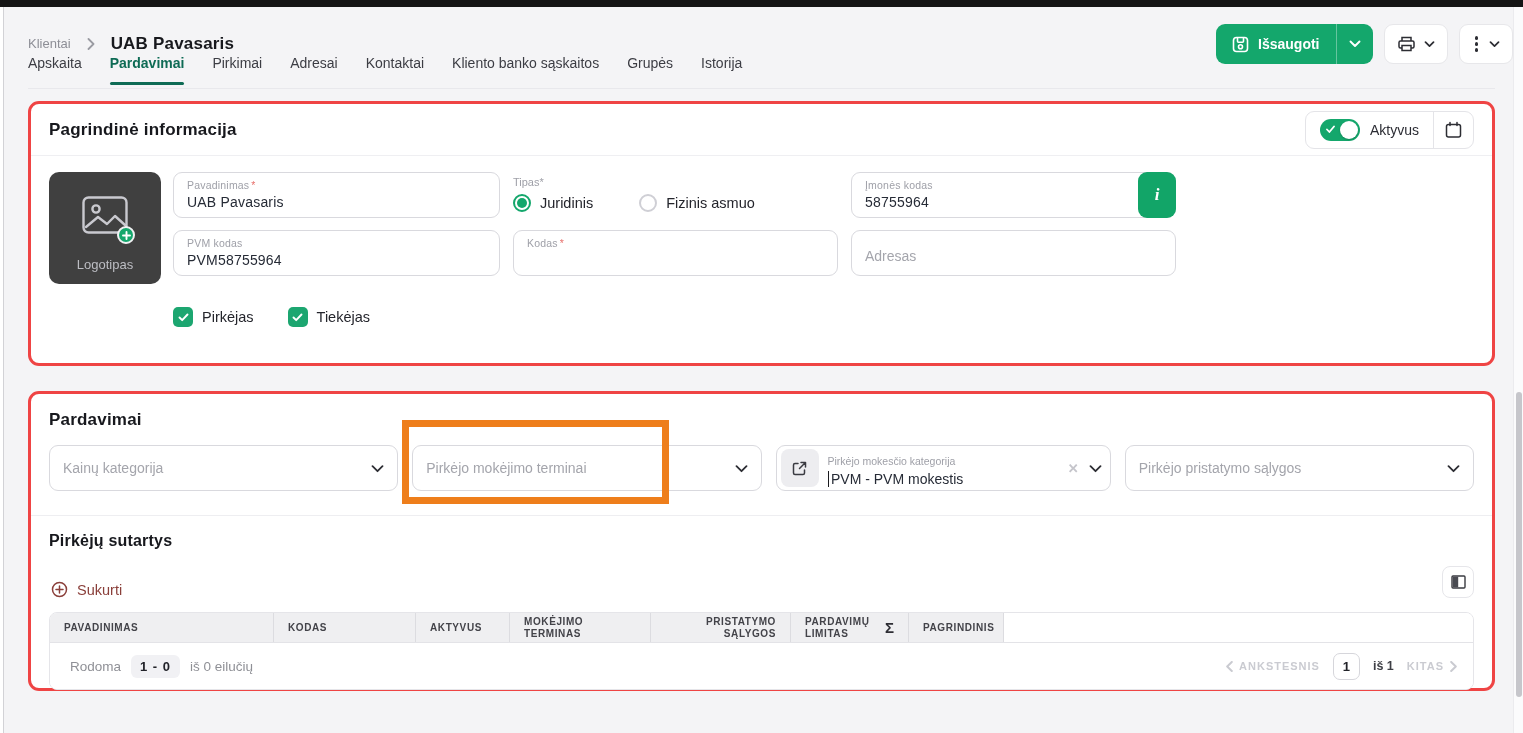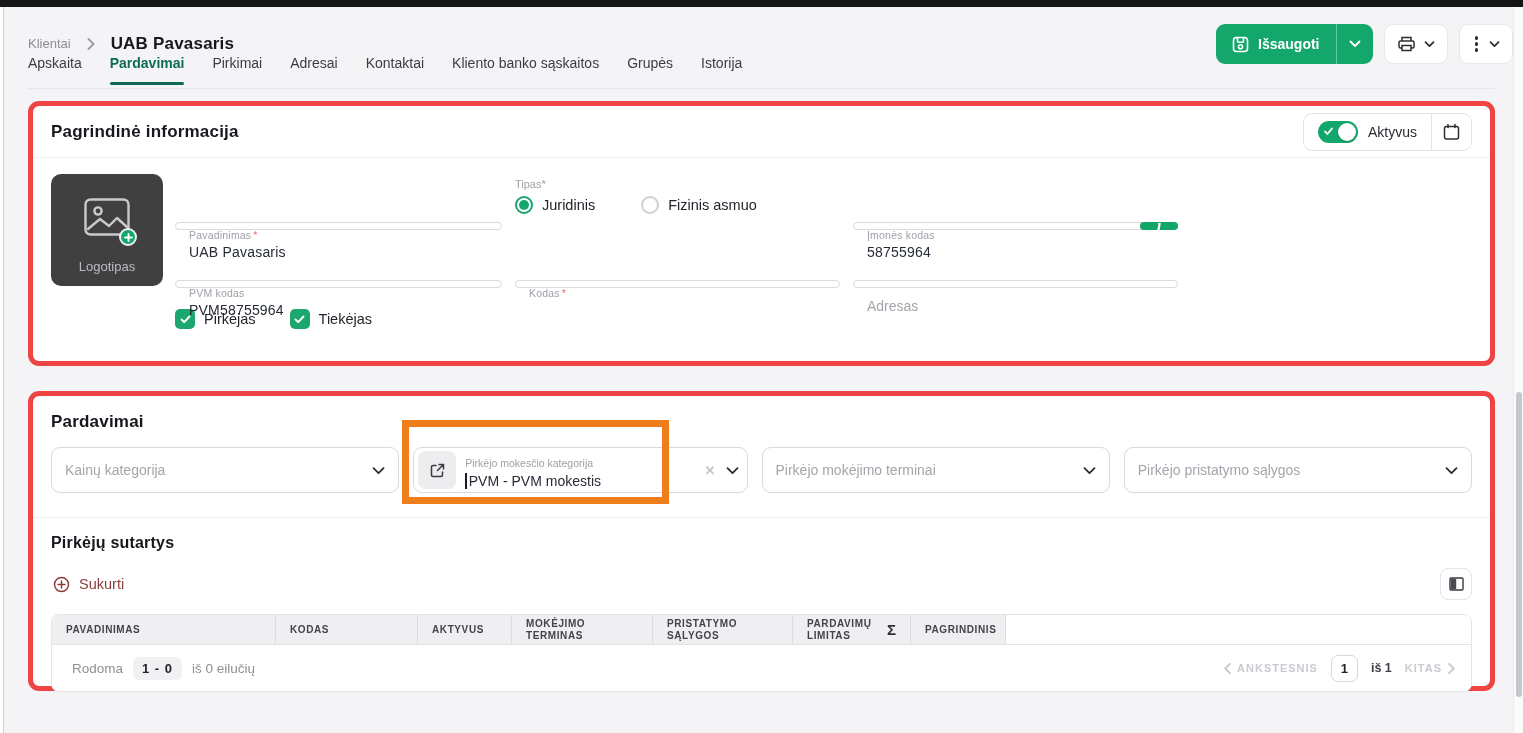--- a/index.html
+++ b/index.html
@@ -31,41 +31,41 @@
 
   .header-actions { position:absolute; top:17px; right:10px; display:flex; gap:11px; z-index:20; }
   .btn-save { display:flex; align-items:stretch; background:#14a76c; border-radius:9px; color:#fff; height:40px; overflow:hidden; cursor:pointer; }
   .btn-save .main { display:flex; align-items:center; gap:9px; padding:0 16px; font-size:14px; font-weight:700; }
   .btn-save .split { display:flex; align-items:center; padding:0 12px; border-left:1px solid rgba(255,255,255,.35); }
   .btn-white { display:flex; align-items:center; gap:8px; background:#fff; border:1px solid #e7e7ea; border-radius:9px; height:40px; padding:0 12px; cursor:pointer; }
   .kebab { display:flex; flex-direction:column; gap:2.5px; padding:0 3px; }
   .kebab i { width:3.5px; height:3.5px; border-radius:50%; background:#2c2d33; }
 
   
-  .card { background:#fff; border:5px solid #ef4444; border-radius:11px; }
+  .card { background:#fff; border:3px solid #ef4444; border-radius:11px; }
   .card1 { margin-top:12px; height:265px; }
   .card-head { display:flex; align-items:center; justify-content:space-between; padding:10px 18px; height:52px; border-bottom:1px solid #efeff2; }
   .card-title { font-size:17px; font-weight:700; color:#17181d; letter-spacing:.2px; }
 
   .toggle-box { display:flex; align-items:stretch; border:1px solid #e4e4e8; border-radius:9px; height:38px; background:#fff; }
   .toggle-cell { display:flex; align-items:center; gap:10px; padding:0 14px; cursor:pointer; }
   .toggle-pill { width:40px; height:22px; border-radius:11px; background:#14a76c; position:relative; }
   .toggle-pill svg { position:absolute; left:6px; top:6px; }
   .toggle-pill .knob { position:absolute; right:2px; top:2px; width:18px; height:18px; border-radius:50%; background:#fff; box-shadow:0 1px 2px rgba(0,0,0,.2); }
   .toggle-label { font-size:14px; color:#2c2d34; }
   .cal-cell { display:flex; align-items:center; justify-content:center; width:40px; border-left:1px solid #e4e4e8; cursor:pointer; }
 
   .form-area { display:flex; padding:16px 18px; gap:12px; }
   .logo-box { width:112px; height:112px; background:#404040; border-radius:10px; position:relative; display:flex; align-items:center; justify-content:center; cursor:pointer; flex:none; }
   .logo-box .imgic { margin-top:-22px; position:relative; }
   .logo-box .plus-badge { position:absolute; right:-7px; bottom:-6px; width:18px; height:18px; border-radius:50%; background:#14a76c; border:2px solid #f1f1f3; display:flex; align-items:center; justify-content:center; }
   .logo-label { position:absolute; bottom:12px; left:0; right:0; text-align:center; font-size:13px; color:#bcbdc3; }
 
   .fields-grid { display:grid; grid-template-columns:327px 325px 325px; grid-auto-rows:46px; column-gap:13px; row-gap:12px; }
-  .field { position:relative; border:1px solid #d9d9de; border-radius:9px; background:#fff; padding:6px 13px 0;margin-top:48px; }
+  .field { position:relative; border:1px solid #d9d9de; border-radius:9px; background:#fff; padding:6px 13px 0; }
   .field .flabel { font-size:10.5px; color:#9fa0a8; letter-spacing:.2px; white-space:nowrap; }
   .field .freq { color:#e8736f; margin-left:2px; }
   .field .fvalue { font-size:14px; color:#262b36; margin-top:3px; letter-spacing:.2px; white-space:nowrap; }
   .field .fplaceholder { font-size:14px; color:#a4a5ac; margin-top:11px; }
   .field .chev { position:absolute; right:13px; top:50%; transform:translateY(-50%); }
   .info-btn { position:absolute; top:-1px; right:-1px; bottom:-1px; width:38px; background:#12a568; border-radius:9px; display:flex; align-items:center; justify-content:center; cursor:pointer; }
   .info-btn span { color:#fff; font-family:"Liberation Serif", serif; font-weight:700; font-style:italic; font-size:17px; }
 
   .radio-wrap { padding-top:4px; }
   .radio-wrap .flabel { font-size:11px; color:#9fa0a8; }
@@ -90,28 +90,28 @@
   .ext-btn { width:38px; height:38px; background:#ededf0; border-radius:8px; display:flex; align-items:center; justify-content:center; margin-right:9px; cursor:pointer; flex:none; }
   .sel-stack { padding-top:1px; min-width:0; }
   .sel-stack .flabel { font-size:10.5px; color:#9fa0a8; }
   .sel-stack .sval { font-size:14px; color:#262b36; margin-top:2px; display:flex; align-items:center; }
   .caret-bar { width:1.5px; height:16px; background:#1b1b1f; margin-right:2px; }
   .sel-icons { margin-left:auto; display:flex; align-items:center; gap:10px; }
   .x-clear { font-size:13px; font-weight:700; color:#c5c5cb; cursor:pointer; }
 
   .hdiv { height:1px; background:#eeeef1; margin-top:24px; }
 
-  .create-row { display:flex; align-items:center; justify-content:space-between; padding:14px 18px 12px; }
+  .create-row { display:flex; align-items:flex-end; justify-content:space-between; padding:14px 18px 12px; }
   .create-link { display:flex; align-items:center; gap:9px; font-size:14.5px; color:#8a3f3a; cursor:pointer; margin-left:2px; }
   .cols-btn { width:32px; height:32px; border:1px solid #e6e6ea; border-radius:8px; background:#fff; display:flex; align-items:center; justify-content:center; cursor:pointer; }
 
   .table-box { margin:2px 18px 0; border:1px solid #e5e5e9; border-radius:8px; overflow:hidden; background:#fff; }
   .thead { display:flex; height:30px; border-bottom:1px solid #e3e3e7; }
   .th { background:#efeff1; border-right:1px solid #dcdce0; display:flex; align-items:center; padding:0 14px; font-size:10px; font-weight:700; letter-spacing:.6px; color:#434349; text-transform:uppercase; line-height:1.15; }
-  .th.w1{width:224px;} .th.w2{width:142px;} .th.w3{width:94px;} .th.w4{width:141px;} .th.w5{width:140px;} .th.w6{width:118px; justify-content:space-between;} .th.w7{width:95px; border-right:1px solid #dcdce0;}
+  .th.w1{width:224px;} .th.w2{width:142px;} .th.w3{width:94px;} .th.w4{width:141px;} .th.w5{width:140px;text-align:right;} .th.w6{width:118px; justify-content:space-between;} .th.w7{width:95px; border-right:1px solid #dcdce0;}
   .th .sigma { font-size:15px; font-weight:700; color:#2e2e34; letter-spacing:0; }
   .th-fill { flex:1; background:#fff; }
   .tfoot { display:flex; align-items:center; justify-content:space-between; height:46px; padding:0 16px 0 20px; background:#fff; }
   .showing { display:flex; align-items:center; gap:10px; font-size:13.5px; color:#8f9096; }
   .range-chip { background:#f1f1f4; border-radius:6px; padding:4px 9px; font-size:13px; font-weight:700; color:#222329; letter-spacing:1px; }
   .pager { display:flex; align-items:center; gap:13px; }
   .pg-nav { display:flex; align-items:flex-end; gap:6px; font-size:11px; font-weight:700; letter-spacing:1px; color:#cacbd1; text-transform:uppercase; cursor:default; }
   .pg-box { width:27px; height:27px; border:1px solid #d6d6db; border-radius:7px; display:flex; align-items:center; justify-content:center; font-size:13px; font-weight:700; color:#222329; cursor:pointer; }
   .pg-of { font-size:12.5px; font-weight:700; color:#3e3f45; }
 
@@ -288,20 +288,27 @@
       </div>
     </div>
   </div>
 
   <div class="card card2">
     <div class="sect-title">Pardavimai</div>
 
     <div class="selects-row">
       <div class="select">
         <span class="sph">Kainų kategorija</span>
+        <span class="chev"><svg width="13" height="8" viewBox="0 0 13 8">
+              <path d="M1.5 1.2 L6.5 6.2 L11.5 1.2" fill="none" stroke="#2c2d33" stroke-width="1.8" stroke-linecap="round" stroke-linejoin="round"></path>
+            </svg></span>
+      </div>
+
+      <div class="select">
+        <span class="sph">Pirkėjo mokėjimo terminai</span>
         <span class="chev"><svg width="13" height="8" viewBox="0 0 13 8">
               <path d="M1.5 1.2 L6.5 6.2 L11.5 1.2" fill="none" stroke="#2c2d33" stroke-width="1.8" stroke-linecap="round" stroke-linejoin="round"></path>
             </svg></span>
       </div>
 
       <div class="select filled">
         <span class="ext-btn">
           <svg width="17" height="17" viewBox="0 0 17 17">
               <path d="M7 3.5 H4 a1.5 1.5 0 0 0 -1.5 1.5 v8 a1.5 1.5 0 0 0 1.5 1.5 h8 a1.5 1.5 0 0 0 1.5 -1.5 V10" fill="none" stroke="#3a3b41" stroke-width="1.5" stroke-linecap="round"></path>
               <path d="M10 2.5 h4.5 v4.5 M14.2 2.8 L8.5 8.5" fill="none" stroke="#3a3b41" stroke-width="1.5" stroke-linecap="round" stroke-linejoin="round"></path>
@@ -316,27 +323,20 @@
         </span>
         <span class="sel-icons">
           <span class="x-clear">✕</span>
           <span><svg width="13" height="8" viewBox="0 0 13 8">
                 <path d="M1.5 1.2 L6.5 6.2 L11.5 1.2" fill="none" stroke="#2c2d33" stroke-width="1.8" stroke-linecap="round" stroke-linejoin="round"></path>
               </svg></span>
         </span>
       </div>
 
       <div class="select">
-        <span class="sph">Pirkėjo mokėjimo terminai</span>
-        <span class="chev"><svg width="13" height="8" viewBox="0 0 13 8">
-              <path d="M1.5 1.2 L6.5 6.2 L11.5 1.2" fill="none" stroke="#2c2d33" stroke-width="1.8" stroke-linecap="round" stroke-linejoin="round"></path>
-            </svg></span>
-      </div>
-
-      <div class="select">
         <span class="sph">Pirkėjo pristatymo sąlygos</span>
         <span class="chev"><svg width="13" height="8" viewBox="0 0 13 8">
               <path d="M1.5 1.2 L6.5 6.2 L11.5 1.2" fill="none" stroke="#2c2d33" stroke-width="1.8" stroke-linecap="round" stroke-linejoin="round"></path>
             </svg></span>
       </div>
     </div>
 
     <div class="hdiv"></div>
 
     <div class="sect-title" style="padding-bottom:2px; font-size:16px;">Pirkėjų sutartys</div>

